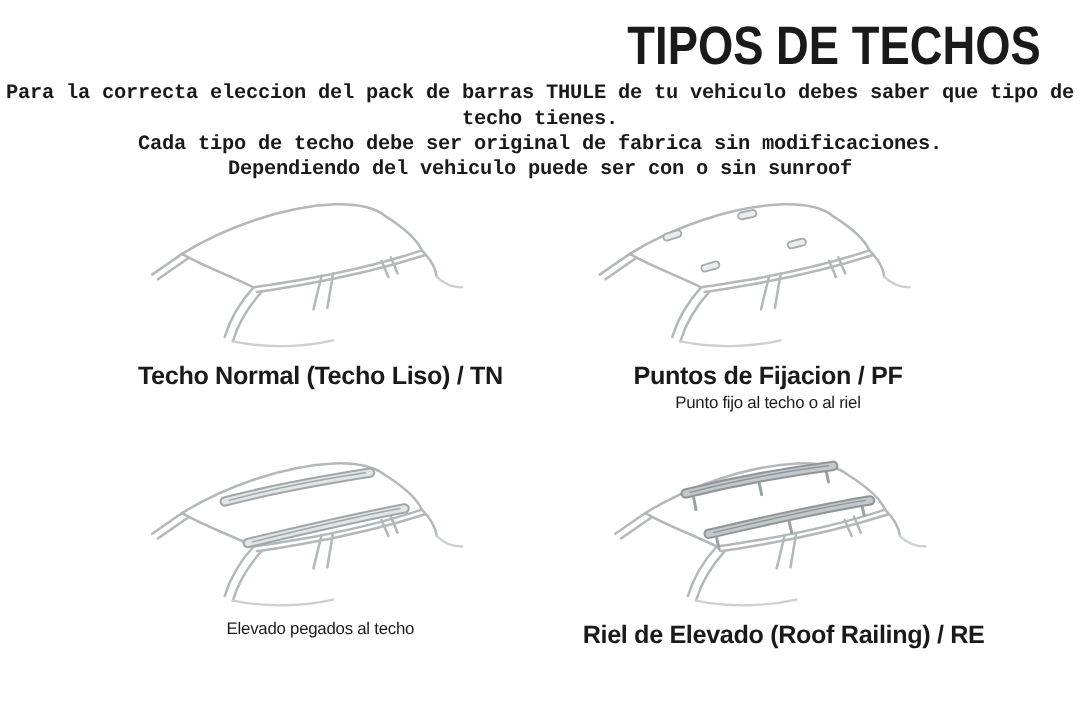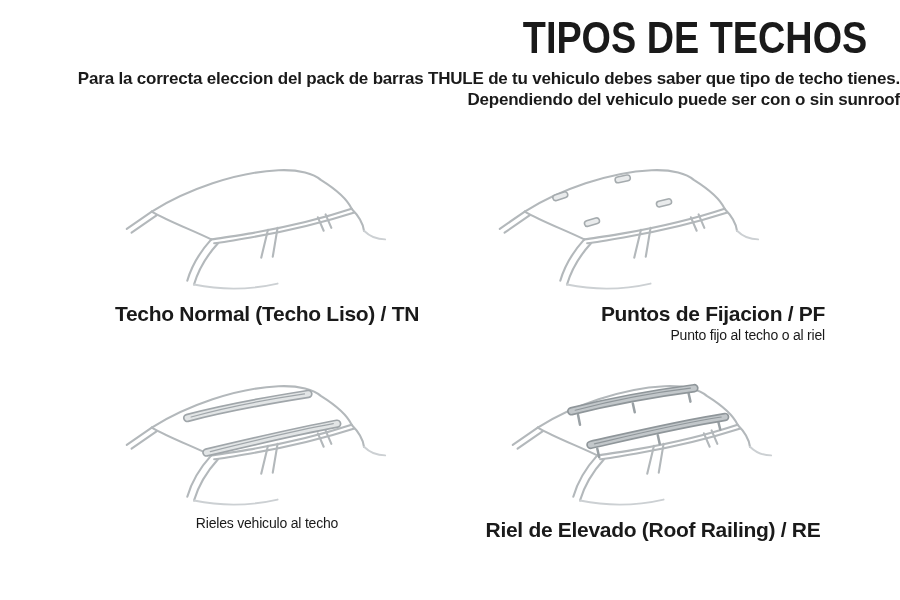--- a/index.html
+++ b/index.html
@@ -8,28 +8,28 @@
     font-family:"Liberation Sans", sans-serif;color:#1a1a1a;position:relative;
   }
   .page-title{
     margin-top:12px;text-align:right;
   }
   .page-title span{
     display:inline-block;font-size:45px;font-weight:700;letter-spacing:0px;
     transform:scaleX(0.84);transform-origin:center;white-space:nowrap;
   }
   .intro{
-    margin-top:4px;text-align:right;font-size:17px;font-weight:600;
-    line-height:21px;letter-spacing:-0.2px;
+    margin-top:4px;text-align:center;font-size:17px;font-weight:600;
+    line-height:21px;letter-spacing:-0.2px;font-family:Liberation Mono, monospace;
   }
   .cell{
     position:absolute;width:370px;text-align:center;
   }
   .cell-tn{left:82px;top:152px;}
-  .cell-pf{left:455px;top:152px;text-align:right;}
+  .cell-pf{left:455px;top:152px;}
   .cell-ra{left:82px;top:368px;}
   .cell-re{left:468px;top:368px;}
   .art{display:block;margin:0 auto;}
   .roof-label{
     font-size:21px;font-weight:700;letter-spacing:-0.3px;margin-top:4px;white-space:nowrap;
   }
   .roof-sublabel{
     font-size:14px;font-weight:400;letter-spacing:-0.2px;margin-top:1px;white-space:nowrap;
   }
   
@@ -46,20 +46,21 @@
 </style>
 </head>
 <body>
 
 <div class="page-title">
   <span>TIPOS DE TECHOS</span>
 </div>
 
 <div class="intro">
   <div>Para la correcta eleccion del pack de barras THULE de tu vehiculo debes saber que tipo de techo tienes.</div>
+  <div>Cada tipo de techo debe ser original de fabrica sin modificaciones.</div>
   <div>Dependiendo del vehiculo puede ser con o sin sunroof</div>
 </div>
 
 <div class="cell cell-tn">
   <svg class="art" width="350" height="146" viewBox="0 0 350 152">
     <g class="ln">
       <path d="M55,62 C92,39 143,21 187,19 C209,18 224,23 231,29 C247,39 259,50 263,59"></path>
       <path d="M263,59 C236,68 196,78 156,85 C138,88 126,90 117,91"></path>
       <path d="M266,63 C238,72 198,82 158,89 C141,92 129,94 120,95"></path>
       <path d="M117,91 C99,82 72,72 55,62"></path>
@@ -130,21 +131,21 @@
     </g>
     <g>
       <path class="rail-under" d="M92,52 C130,42 180,33 218,27"></path>
       <path class="rail-over" d="M92,52 C130,42 180,33 218,27"></path>
       <path class="rail-core" d="M96,51 C132,41 180,32 214,27"></path>
       <path class="rail-under" d="M112,88 C150,79 205,66 248,58"></path>
       <path class="rail-over" d="M112,88 C150,79 205,66 248,58"></path>
       <path class="rail-core" d="M116,87 C152,78 205,65 244,58"></path>
     </g>
   </svg>
-  <div class="roof-sublabel">Rieles vehiculo al techo</div>
+  <div class="roof-sublabel">Elevado pegados al techo</div>
 </div>
 
 <div class="cell cell-re">
   <svg class="art" width="350" height="146" viewBox="0 0 350 152">
     <g class="ln">
       <path d="M55,62 C92,39 143,21 187,19 C209,18 224,23 231,29 C247,39 259,50 263,59"></path>
       <path d="M263,59 C236,68 196,78 156,85 C138,88 126,90 117,91"></path>
       <path d="M266,63 C238,72 198,82 158,89 C141,92 129,94 120,95"></path>
       <path d="M117,91 C99,82 72,72 55,62"></path>
       <path d="M55,62 L29,80"></path>

